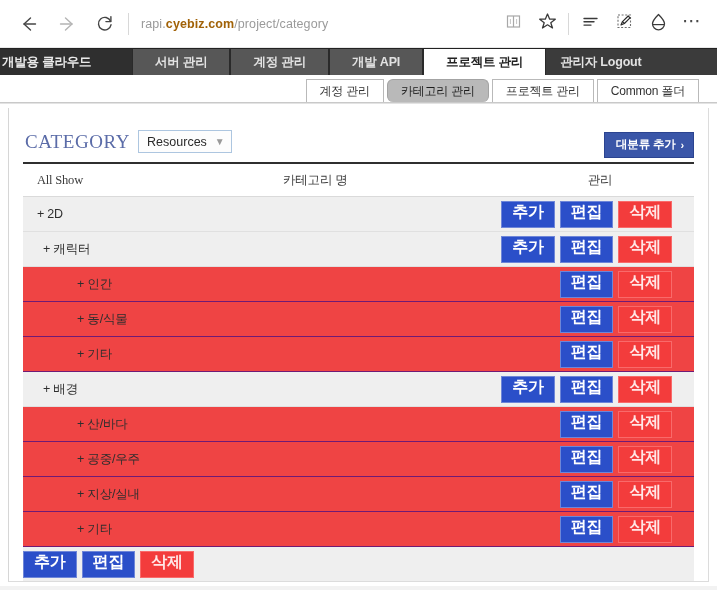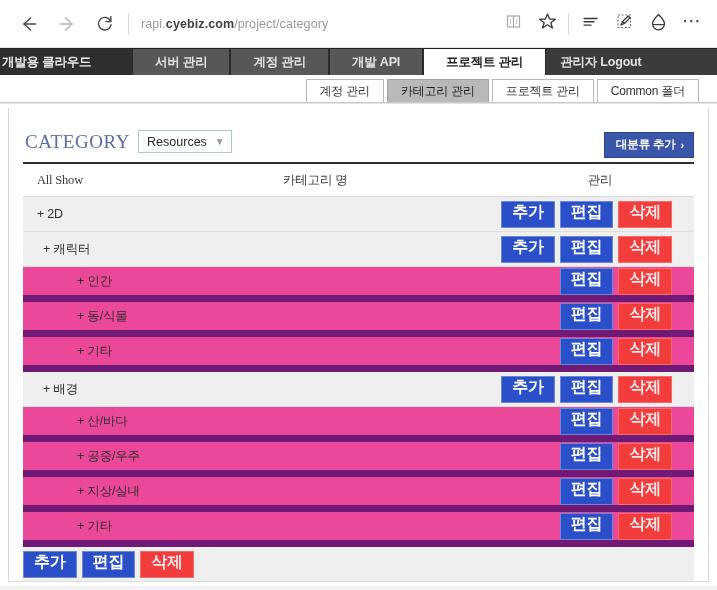--- a/index.html
+++ b/index.html
@@ -57,21 +57,21 @@
     padding-left: 6px;
     overflow: hidden;
   }
   .url-text {
     font-size: 12.5px;
     color: #9a9a9a;
     white-space: nowrap;
     letter-spacing: 0.1px;
   }
   .url-text .host {
-    color: #404040;
+    color: #a16207;
     font-weight: bold;
   }
 
   .chrome-icons {
     display: flex;
     align-items: center;
     flex: 0 0 auto;
   }
   .icon-btn {
     width: 34px;
@@ -164,20 +164,21 @@
     border: 1px solid #b9b9b9;
     border-bottom: none;
     margin-left: 3px;
     letter-spacing: -0.2px;
     white-space: nowrap;
   }
   .subtab.active {
     background: #b9b9b9;
     color: #1d1d1d;
     border-color: #a3a3a3;
+    border-radius: 6px;
   }
 
   
   .page {
     position: relative;
     height: 483px;
     background: #ffffff;
     padding: 0;
     border-top: 1px solid #e3e3e3;
   }
@@ -265,22 +266,22 @@
     letter-spacing: -0.2px;
   }
   .th.c-name { width: 250px; padding-left: 14px; }
   .th.c-cat  { flex: 1 1 auto; text-align: left; padding-left: 10px; }
   .th.c-mng  { width: 170px; text-align: center; padding-right: 18px; }
 
   .row {
     display: flex;
     align-items: center;
     height: 35px;
-    border-bottom: 7px solid #701a75;
-    background: #ec4899;
+    border-bottom: 1px solid #701a75;
+    background: #ef4444;
   }
   .row.shaded { background: #efefef; border-bottom: 1px solid #e0e0e0; }
 
   .row-label {
     flex: 1 1 auto;
     font-size: 12.5px;
     color: #2e2e2e;
     letter-spacing: -0.2px;
     white-space: nowrap;
     overflow: hidden;

